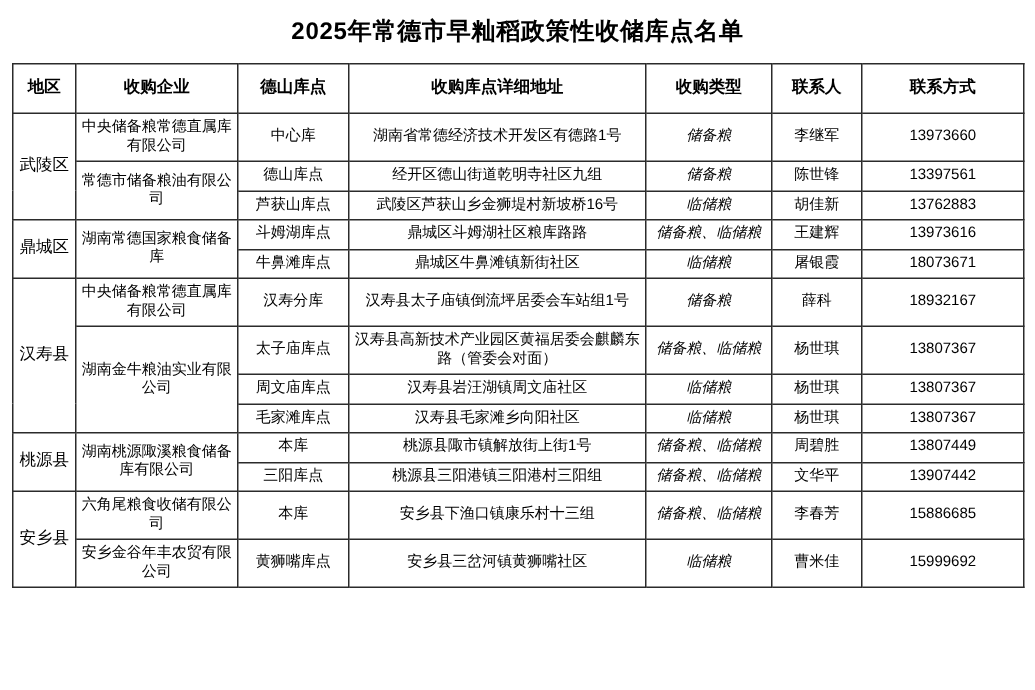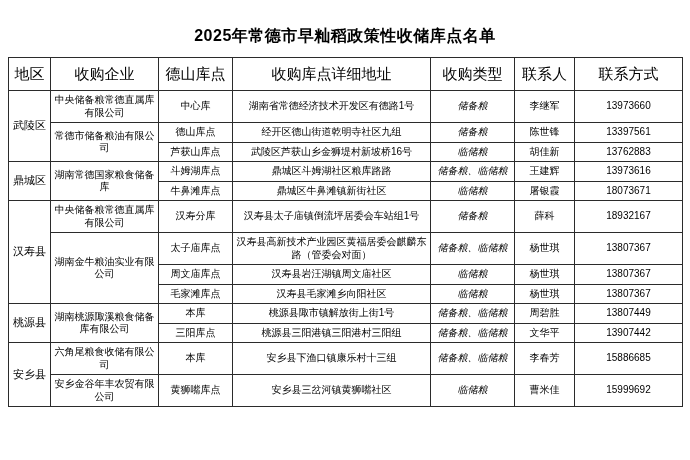--- a/index.html
+++ b/index.html
@@ -12,21 +12,21 @@
     background: #ffffff;
     font-family: "Liberation Sans", sans-serif;
     color: #000000;
     overflow: hidden;
   }
   .page {
     width: 690px;
     height: 460px;
     position: relative;
     box-sizing: border-box;
-    padding: 16px 8px;
+    padding: 1px 8px;
   }
   .doc-title {
     text-align: center;
     font-size: 16px;
     font-weight: bold;
     letter-spacing: 0.5px;
     padding: 10px 0 10px 0;
     color: #000;
   }
   table.roster {
@@ -38,22 +38,22 @@
   table.roster th,
   table.roster td {
     border: 1px solid #2b2b2b;
     text-align: center;
     vertical-align: middle;
     padding: 3px 2px;
     line-height: 1.25;
     word-break: break-all;
   }
   table.roster th {
-    font-weight: normal;
-    font-size: 15px;
+    font-weight: bold;
+    font-size: 11px;
     height: 26px;
   }
   td.region {
     font-weight: normal;
     font-size: 11px;
   }
   td.enterprise {
     font-size: 10px;
   }
   td.depot {

